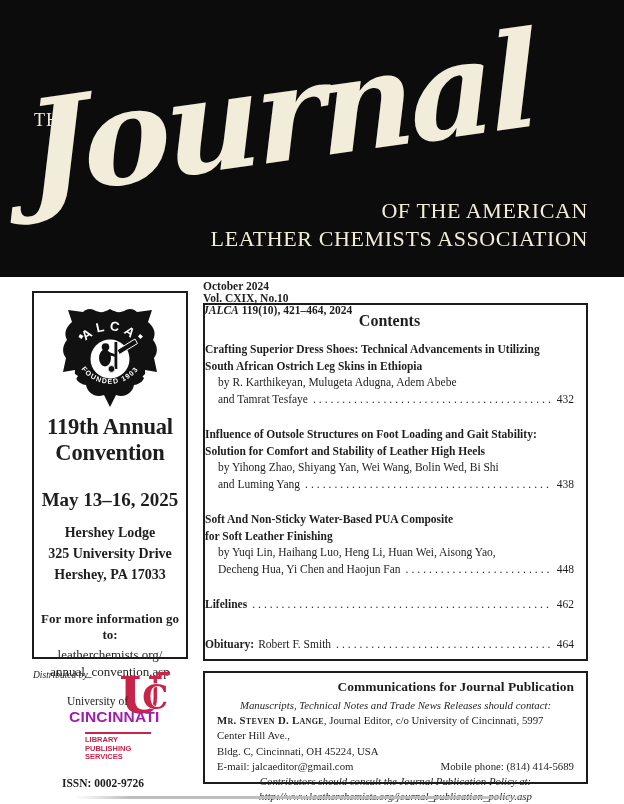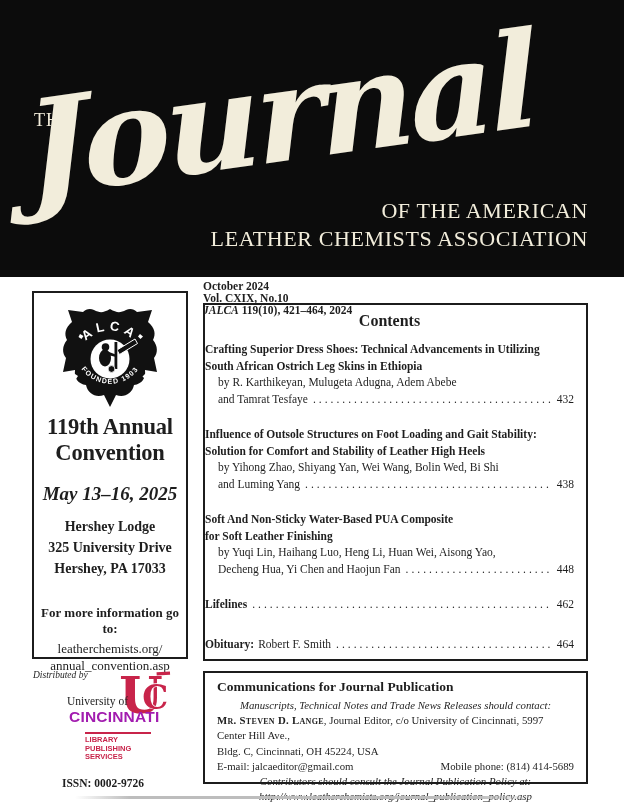--- a/index.html
+++ b/index.html
@@ -22,21 +22,21 @@
   
   .issue-bar{position:absolute;left:203px;top:280px;width:385px;display:flex;
              justify-content:space-between;font-size:11.5px;font-weight:bold;flex-direction:column;}
   .issue-citation i{font-style:italic;}
 
   
   .side-box{position:absolute;left:32px;top:291px;width:156px;height:368px;
             border:2px solid #1c1c1c;box-sizing:border-box;text-align:center;}
   .seal{display:block;margin:13px auto 4px;}
   .conv-title{font-size:22.5px;font-weight:600;line-height:26px;letter-spacing:-0.2px;}
-  .conv-dates{font-size:19px;font-weight:600;margin-top:17px;font-style:italic;}
+  .conv-dates{font-size:19px;font-weight:600;margin-top:23px;}
   .venue{font-size:14px;font-weight:bold;line-height:21px;margin-top:11px;}
   .info-label{font-size:13px;font-weight:bold;margin-top:26px;}
   .info-url{font-size:13px;line-height:17px;margin-top:3px;}
 
   
   .contents-box{position:absolute;left:203px;top:303px;width:385px;height:358px;
                 border:2px solid #1c1c1c;box-sizing:border-box;
                 padding:5px 12px 0 0;font-size:11.5px;line-height:16.5px;}
   .contents-head{text-align:center;font-size:16px;font-weight:bold;line-height:22px;
                  margin-bottom:9px;}
@@ -62,21 +62,21 @@
           font-weight:bold;line-height:8.5px;color:#c8244a;}
   .imprint{position:absolute;left:17px;top:758px;width:172px;text-align:center;
            font-style:italic;font-size:9px;}
   .issn{position:absolute;left:17px;top:777px;width:172px;text-align:center;
         font-size:11.5px;font-weight:bold;}
 
   
   .comms-box{position:absolute;left:203px;top:671px;width:385px;height:113px;
              border:2px solid #1c1c1c;box-sizing:border-box;padding:4px 12px 0 12px;
              font-size:10.8px;line-height:15.2px;}
-  .comms-head{text-align:left;font-size:13.5px;font-weight:bold;line-height:19px;
+  .comms-head{text-align:right;font-size:13.5px;font-weight:bold;line-height:19px;
               margin-bottom:2px;}
   .center{text-align:center;font-style:italic;}
   .editor-name{font-variant:small-caps;font-weight:bold;letter-spacing:0.3px;}
   .email-row{display:flex;justify-content:space-between;}
 
   .page-smudge{position:absolute;left:75px;top:796px;width:460px;height:3px;border-radius:2px;
      background:linear-gradient(to right, rgba(180,180,180,0) 0%, #bdbdbd 12%, #bdbdbd 88%, rgba(180,180,180,0) 100%);}
 </style>
 </head>
 <body>

